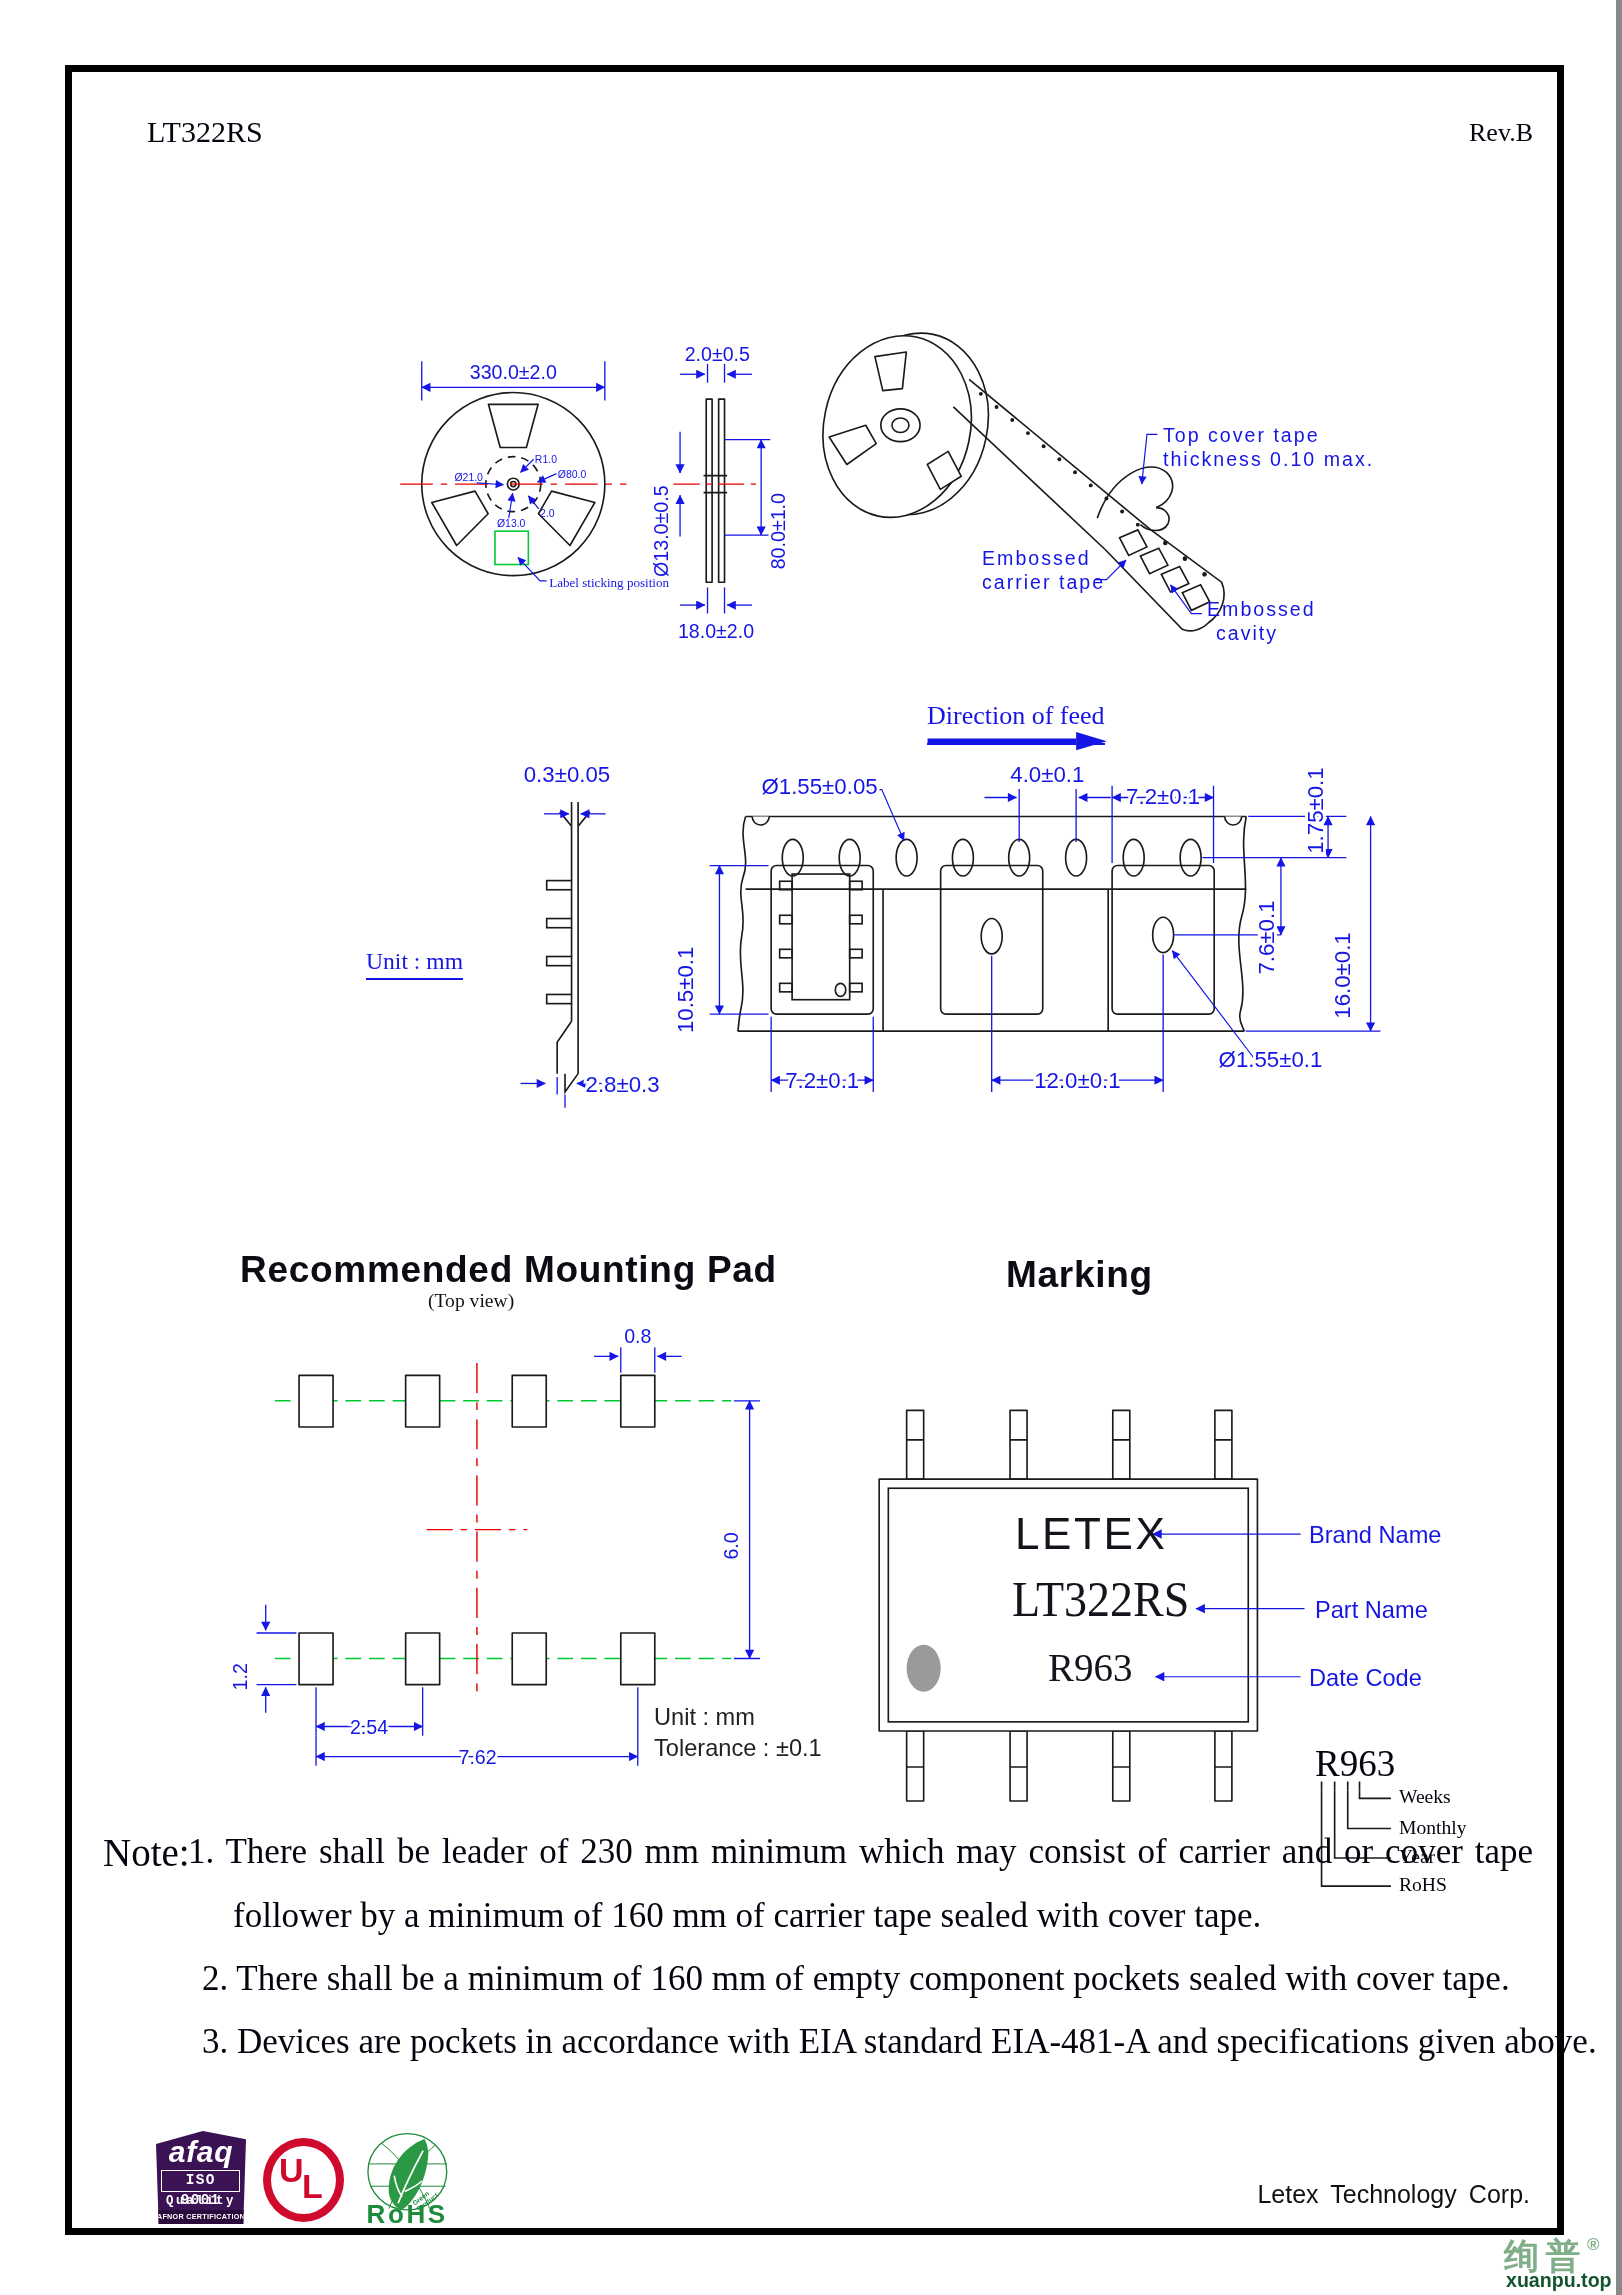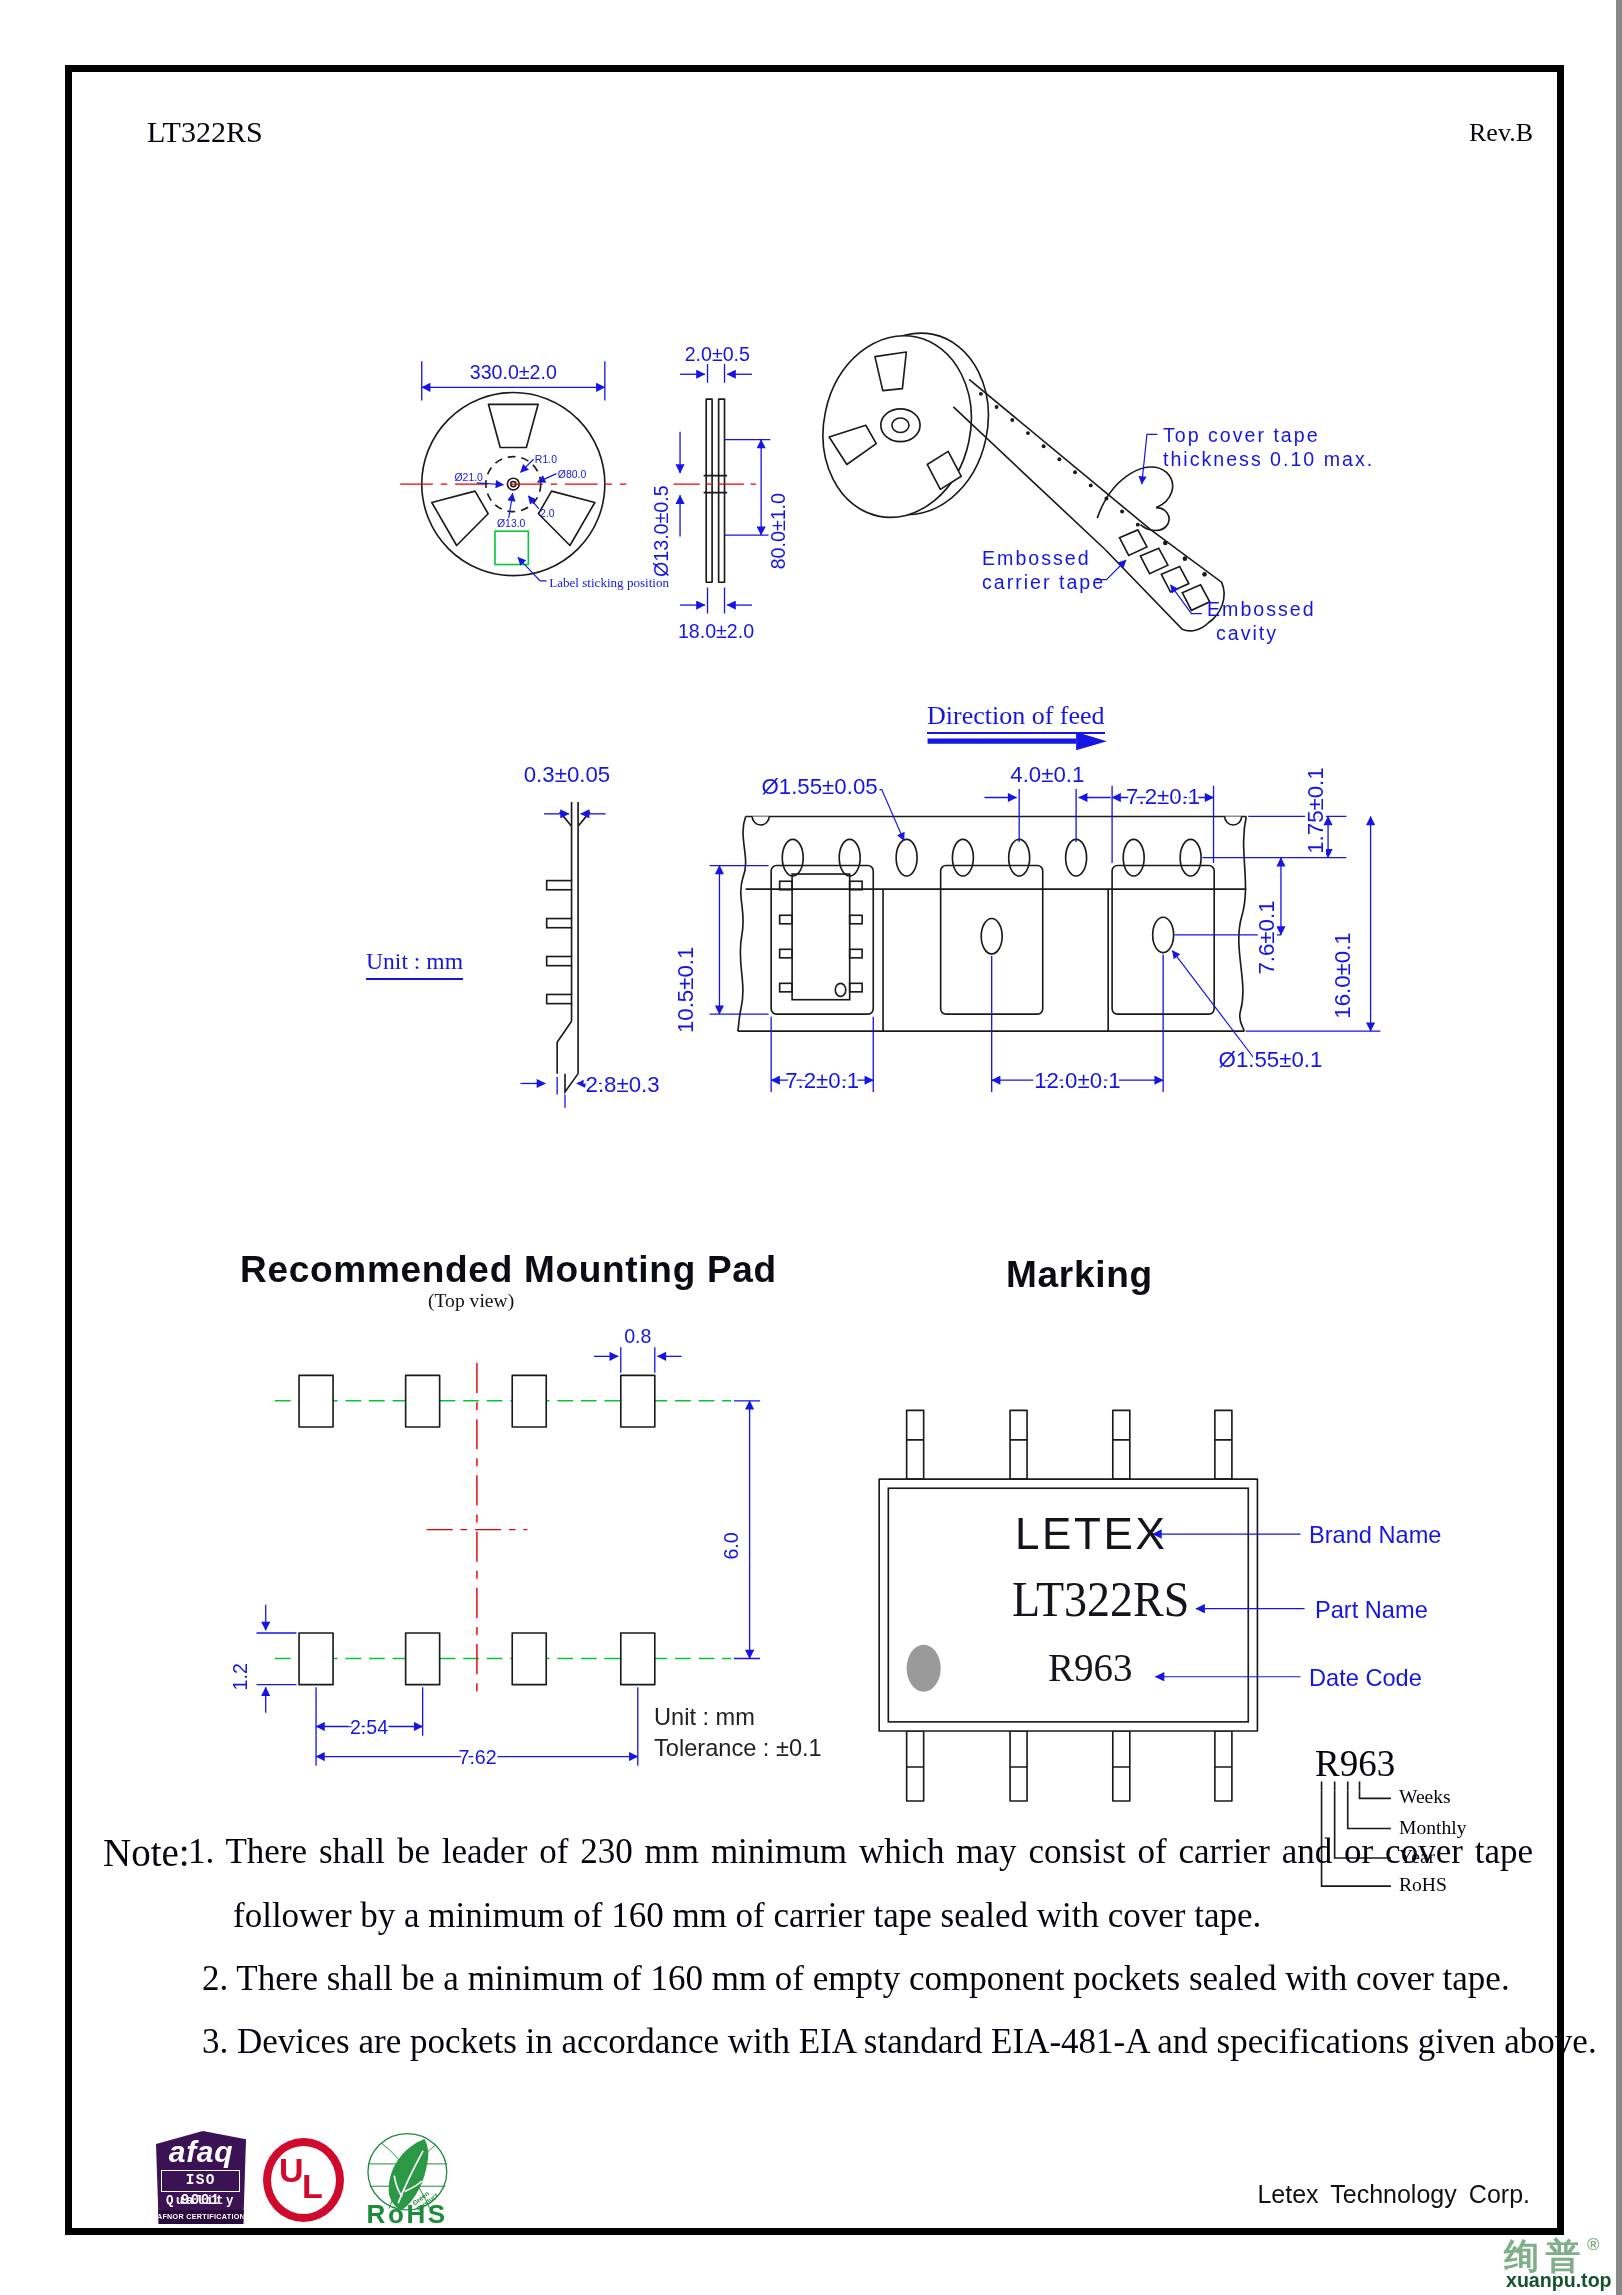--- a/index.html
+++ b/index.html
@@ -11,21 +11,21 @@
   
   .hdr{font:30px "Liberation Serif", serif;color:#05050f;}
   .rev{font:26px "Liberation Serif", serif;color:#05050f;}
   .doc-title{font:bold 37px "Liberation Sans", sans-serif;color:#05050f;letter-spacing:0.7px;}
   .doc-title span{display:inline-block;border-bottom:5.2px solid #000;padding:0 6.5px 5.2px 6.5px;}
   
   .sec-title{font:bold 37px "Liberation Sans", sans-serif;color:#0c0c14;letter-spacing:0.7px;}
   .sub{font:19.6px "Liberation Serif", serif;color:#111;}
   .cad{font:19.6px "Liberation Sans", sans-serif;color:#1515e6;letter-spacing:2px;white-space:nowrap;}
   .unit-blue{font:23.6px "Liberation Serif", serif;color:#1515e6;border-bottom:2px solid #1515e6;padding-bottom:2.6px;}
-  .dof{font:26px "Liberation Serif", serif;color:#1515e6;border-bottom:2px solid #1515e6;padding-bottom:1px;}
+  .dof{font:26px "Liberation Serif", serif;color:#1515e6;border-bottom:2px solid #1515e6;padding-bottom:12px;}
   .pad-unit{font:23.6px "Liberation Sans", sans-serif;color:#222;white-space:nowrap;}
   
   .chip-brand{font:44px "Liberation Sans", sans-serif;color:#14141c;letter-spacing:2.6px;}
   .chip-part{font:50px "Liberation Serif", serif;color:#14141c;transform:scaleX(.92);transform-origin:left;}
   .chip-date{font:39px "Liberation Serif", serif;color:#14141c;}
   .mark-label{font:23.6px "Liberation Sans", sans-serif;color:#1515e6;white-space:nowrap;}
   .legend-code{font:37px "Liberation Serif", serif;color:#05050f;}
   .legend-item{font:19.6px "Liberation Serif", serif;color:#05050f;white-space:nowrap;}
   
   .note-label{font:39px "Liberation Serif", serif;color:#05050f;}

